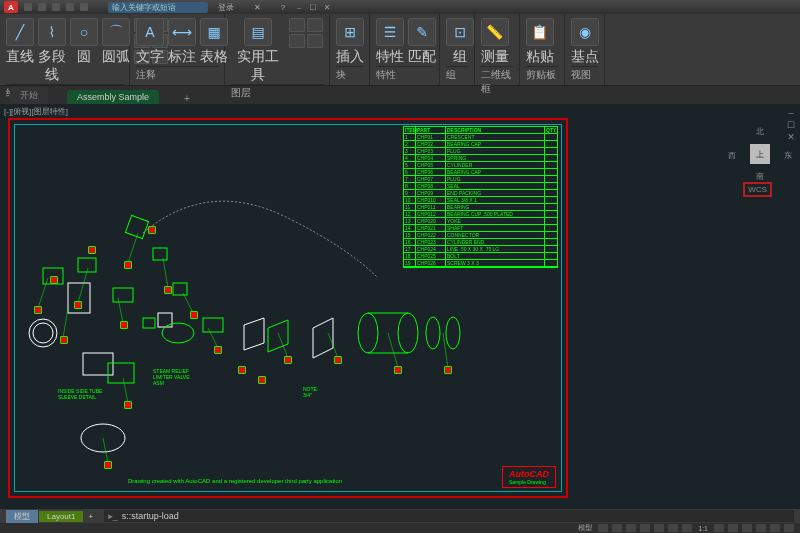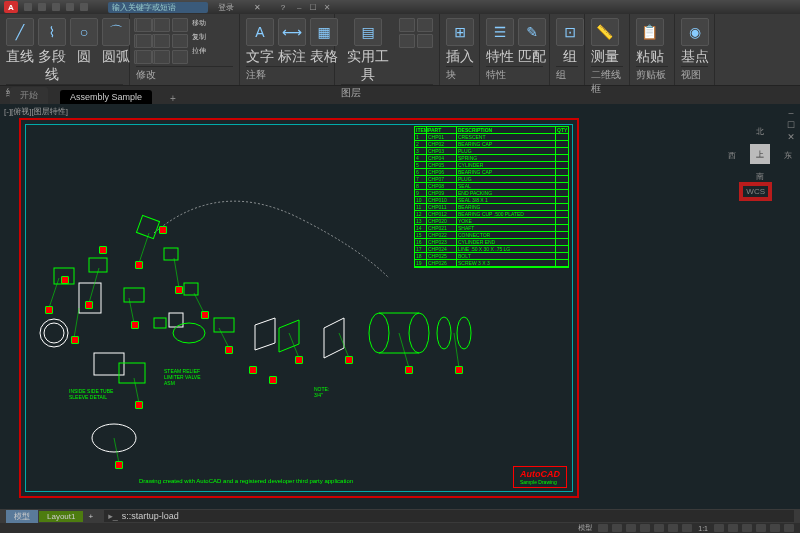--- a/index.html
+++ b/index.html
@@ -19,48 +19,48 @@
 .ribbon { height: 72px; background: #3a3a3a; display: flex; border-bottom: 1px solid #222; }
 .ribbon-panel { border-right: 1px solid #2a2a2a; padding: 2px 6px; display: flex; flex-direction: column; }
 .ribbon-tools { flex: 1; display: flex; gap: 4px; align-items: flex-start; padding-top: 2px; }
 .tool-col { display: flex; flex-direction: column; gap: 2px; align-items: center; }
 .tool-big { width: 28px; height: 28px; background: #444; border: 1px solid #555; border-radius: 2px; display: flex; align-items: center; justify-content: center; color: #8cf; font-size: 14px; }
 .tool-sm { width: 16px; height: 14px; background: #444; border: 1px solid #555; border-radius: 1px; }
 .tool-label { font-size: 14px; color: #ccc; text-align: center; }
 .panel-title { font-size: 10px; color: #aaa; padding: 1px 0; border-top: 1px solid #2a2a2a; }
 .tool-row { display: flex; gap: 2px; }
 
-.file-tabs { height: 18px; background: #2e2e2e; display: flex; align-items: flex-end; padding-left: 10px; gap: 12px; }
-.file-tab { padding: 2px 10px; background: #000000; color: #ccc; font-size: 9px; border-radius: 3px 3px 0 0; }
+.file-tabs { height: 18px; background: #2e2e2e; display: flex; align-items: flex-end; padding-left: 10px; gap: 19px; }
+.file-tab { padding: 2px 10px; background: #14532d; color: #ccc; font-size: 9px; border-radius: 3px 3px 0 0; }
 .file-tab.inactive { background: #333; color: #888; }
 .tab-plus { color: #888; padding: 0 6px; font-size: 10px; }
 
 .workspace { position: relative; height: 405px; background: #1a2428; }
 .vp-label { position: absolute; top: 2px; left: 4px; color: #999; font-size: 8px; }
-.canvas { position: absolute; top: 14px; left: 19px; width: 560px; height: 380px; }
+.canvas { position: absolute; top: 14px; left: 8px; width: 560px; height: 380px; }
 .frame-outer { position: absolute; inset: 0; border: 2px solid #c00; }
 .frame-inner { position: absolute; top: 6px; left: 6px; right: 6px; bottom: 6px; border: 1px solid #0aa; }
 .balloon { position: absolute; width: 8px; height: 8px; border: 1px solid #0f0; background: #f00; border-radius: 1px; }
 
 .bom { position: absolute; top: 8px; right: 10px; width: 155px; border: 1px solid #0f0; font-size: 5px; color: #0f0; }
 .bom-row { display: flex; border-bottom: 1px solid #0f0; height: 7px; }
 .bom-row span:nth-child(1){width:12px;border-right:1px solid #0f0;padding-left:1px;}
 .bom-row span:nth-child(2){width:30px;border-right:1px solid #0f0;padding-left:1px;overflow:hidden;}
 .bom-row span:nth-child(3){flex:1;border-right:1px solid #0f0;padding-left:1px;overflow:hidden;white-space:nowrap;}
 .bom-row span:nth-child(4){width:12px;padding-left:1px;}
 
 .title-block { position: absolute; bottom: 10px; right: 12px; border: 1px solid #f00; padding: 2px 6px; }
 .title-block .logo { color: #f00; font-weight: bold; font-size: 9px; font-style: italic; }
 .title-block .sub { color: #0f0; font-size: 5px; }
 .credit { position: absolute; bottom: 14px; left: 120px; color: #0f0; font-size: 6px; }
 
 .viewcube { position: absolute; top: 30px; right: 20px; width: 40px; height: 40px; }
 .vc-face { width: 20px; height: 20px; background: #bbb; position: absolute; top: 10px; left: 10px; display: flex; align-items: center; justify-content: center; font-size: 8px; color: #333; }
 .vc-dir { position: absolute; color: #888; font-size: 8px; }
-.wcs { position: absolute; top: 78px; right: 28px; color: #888; font-size: 8px; border: 4px solid #b91c1c; padding: 1px 3px; }
+.wcs { position: absolute; top: 78px; right: 28px; color: #888; font-size: 8px; border: 2px solid #b91c1c; padding: 1px 3px; }
 .vp-ctrl { position: absolute; top: 4px; right: 4px; display: flex; flex-direction: column; gap: 2px; }
 .vp-ctrl div { width: 10px; height: 10px; color: #888; font-size: 9px; text-align: center; }
 
 .model-tabs { height: 14px; background: #3a3a3a; display: flex; align-items: center; padding-left: 6px; gap: 1px; }
 .model-tab { padding: 1px 8px; font-size: 8px; color: #ccc; background: #4d7c0f; }
 .model-tab.active { background: #5a7a9a; }
 .cmd-line { flex: 1; margin: 0 6px; height: 12px; background: #2a2a2a; color: #ccc; font-size: 9px; padding: 0 4px; display: flex; align-items: center; }
 .cmd-prefix { color: #888; margin-right: 4px; }
 
 .status-bar { height: 10px; background: #2e2e2e; display: flex; justify-content: flex-end; align-items: center; padding: 0 6px; gap: 4px; }
@@ -127,47 +127,20 @@
           </div>
         <div class="tool-row">
             <div class="tool-sm"></div>
             <div class="tool-sm"></div>
           </div>
       </div>
     </div>
     <div class="panel-title">绘图</div>
   </div>
 
-  <div class="ribbon-panel" style="width:110px">
-    <div class="ribbon-tools">
-      <div class="tool-col">
-        <div class="tool-row">
-            <div class="tool-sm"></div>
-            <div class="tool-sm"></div>
-            <div class="tool-sm"></div>
-          </div>
-        <div class="tool-row">
-            <div class="tool-sm"></div>
-            <div class="tool-sm"></div>
-            <div class="tool-sm"></div>
-          </div>
-        <div class="tool-row">
-            <div class="tool-sm"></div>
-            <div class="tool-sm"></div>
-            <div class="tool-sm"></div>
-          </div>
-      </div>
-      <div class="tool-col" style="font-size:7px;color:#ccc;gap:4px">
-        <div>移动</div>
-        <div>复制</div>
-        <div>拉伸</div>
-      </div>
-    </div>
-    <div class="panel-title">修改</div>
-  </div>
 
   <div class="ribbon-panel" style="width:95px">
     <div class="ribbon-tools">
       <div class="tool-col">
           <div class="tool-big">A</div>
           <div class="tool-label">文字</div>
         </div>
       <div class="tool-col">
           <div class="tool-big">⟷</div>
           <div class="tool-label">标注</div>

